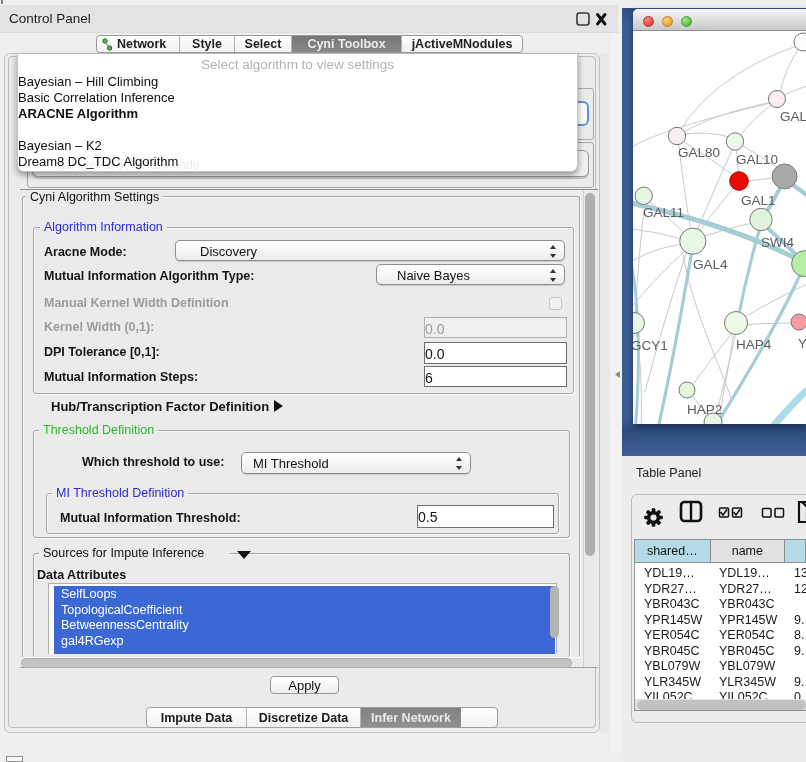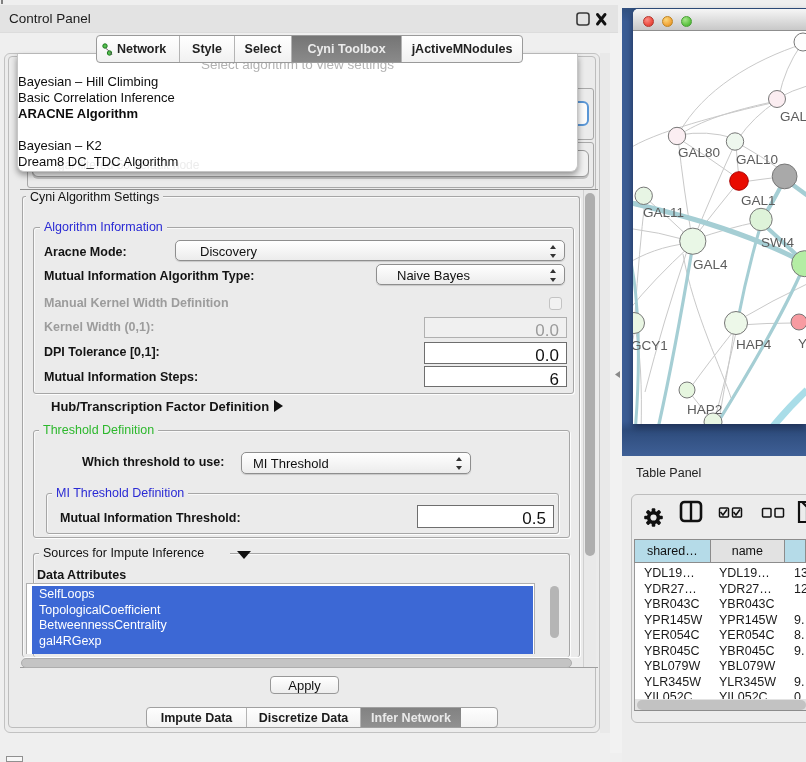--- a/index.html
+++ b/index.html
@@ -10,21 +10,21 @@
 #titlebar { left:0; top:5px; width:618px; height:28px; background:#e3e3e3; border-bottom:1px solid #dcdcdc; }
 #titlebar span { position:absolute; left:9px; top:6px; font-size:13.5px; color:#1c1c1c; }
 #topmark { left:1px; top:0; width:2px; height:4px; background:#808080; }
 #winbtns { left:575px; top:11px; width:34px; height:16px; }
 #panelOuter { left:4px; top:53px; width:596px; height:680px; background:#ececec; border:1px solid #c2c2c2; border-radius:6px; }
 #tabContent { left:8px; top:56px; width:588px; height:672px; background:#ebebeb; border:1px solid #bdbdbd; border-radius:4px; }
 #dividerA { left:600px; top:53px; width:10px; height:680px; background:#e9e9e9; }
 #dividerB { left:610px; top:33px; width:12px; height:720px; background:#f2f2f2; }
 #collapseArrow { left:615px; top:371px; width:5px; height:7px; background:#8a8a8a; clip-path:polygon(100% 0,100% 100%,0 50%); }
 
-#segTop { left:96px; top:35px; width:427px; height:28px; border:1px solid #9a9a9a; border-radius:4px; background:linear-gradient(#ffffff,#f1f1f1); display:flex; z-index:30; }
+#segTop { left:96px; top:35px; width:427px; height:18px; border:1px solid #9a9a9a; border-radius:4px; background:linear-gradient(#ffffff,#f1f1f1); display:flex; z-index:30; }
 #segTop .seg { height:100%; display:flex; align-items:center; justify-content:center; font-size:12.5px; font-weight:bold; color:#222; border-right:1px solid #b4b4b4; }
 #segTop .seg:last-child { border-right:none; }
 #segTop .dark { background:linear-gradient(#757575,#8a8a8a); color:#ececec; font-weight:bold; }
 
 #groupA { left:27px; top:88px; width:567px; height:52px; border:1px solid #a8a8a8; border-radius:3px; }
 #comboA { left:560px; top:101px; width:29px; height:25px; border:2px solid #5a96d5; border-radius:6px; background:#fcfcfc; }
 #groupB { left:27px; top:142px; width:567px; height:46px; border:1px solid #a8a8a8; border-radius:3px; }
 #comboB { left:32px; top:150px; width:557px; height:27px; border:1px solid #999; border-radius:6px; background:#f0f0f0; box-shadow:0 2px 0 rgba(150,150,150,.5); }
 
 #scrollPane { left:20px; top:189px; width:578px; height:479px; border-top:1px solid #8f8f8f; border-bottom:1px solid #9f9f9f; background:#ebebeb; }
@@ -35,25 +35,25 @@
 #popup { left:17px; top:54px; width:561px; height:118px; overflow:hidden; background:#ffffff; border:1px solid #c6c6c6; border-top:none; border-radius:0 0 7px 7px; box-shadow:0 3px 6px rgba(0,0,0,.4); z-index:20; }
 #popup .ph { position:absolute; left:0; top:3px; width:100%; text-align:center; font-size:13.5px; color:#b2b2b2; }
 #popup .it { position:absolute; left:0px; font-size:13px; color:#0d0d0d; }
 
 .gbox { border:1px solid #a6a6a6; border-radius:3px; box-shadow:1px 1px 0 rgba(255,255,255,.9), inset 1px 1px 0 rgba(255,255,255,.7); }
 .glabel { position:absolute; background:#ebebeb; padding:0 4px; font-size:12.5px; z-index:2; }
 
 .combo { position:absolute; border:1px solid #8e8e8e; border-radius:5px; background:linear-gradient(#ffffff,#ececec); font-size:13px; color:#111; box-shadow:0 1px 1px rgba(0,0,0,.15); }
 .combo .tx { position:absolute; top:3px; }
 .combo .ar { position:absolute; right:7px; top:2px; width:8px; height:16px; }
-.fld { position:absolute; border:1px solid #6e6e6e; background:#fff; font-size:17px; color:#111; text-align:right; padding:3px 7px 0 0; }
+.fld { position:absolute; border:1px solid #6e6e6e; background:#fff; font-size:14px; color:#111; padding:3px 7px 0 0; }
 .lbl { position:absolute; font-size:12.5px; font-weight:bold; color:#141414; }
 .dis { color:#9c9c9c; }
 
-#dlist { left:26px; top:583px; width:509px; height:71px; background:#fff; border:1px solid #b0b0b0; border-bottom:none; overflow:hidden; }
+#dlist { left:48px; top:583px; width:509px; height:71px; background:#fff; border:1px solid #b0b0b0; border-bottom:none; overflow:hidden; }
 #dlist .sel { position:absolute; left:5px; top:2px; width:501px; height:70px; background:#3c68d5; }
 #dlist .li { position:absolute; left:12px; color:#fff; font-size:12.5px; }
 #dlistThumb { left:550px; top:586px; width:9px; height:52px; background:#b5b5b5; border-radius:4.5px; }
 
 #applyBtn { left:270px; top:676px; width:69px; height:18px; border:1px solid #989898; border-radius:4px; background:linear-gradient(#ffffff,#ededed); text-align:center; font-size:13px; color:#111; padding-top:1px; }
 #segBot { left:146px; top:707px; width:352px; height:21px; border:1px solid #a0a0a0; border-radius:4px; background:linear-gradient(#fefefe,#f2f2f2); display:flex; z-index:5; }
 #segBot .seg { height:100%; display:flex; align-items:center; justify-content:center; font-size:12.5px; font-weight:bold; color:#1a1a1a; border-right:1px solid #b4b4b4; }
 #segBot .seg:last-child { border-right:none; }
 #segBot .dark { background:linear-gradient(#828282,#909090); color:#e9e9e9; }
 #miniIcon { left:6px; top:756px; width:17px; height:6px; border:1.5px solid #909090; background:#f7f7f7; }

